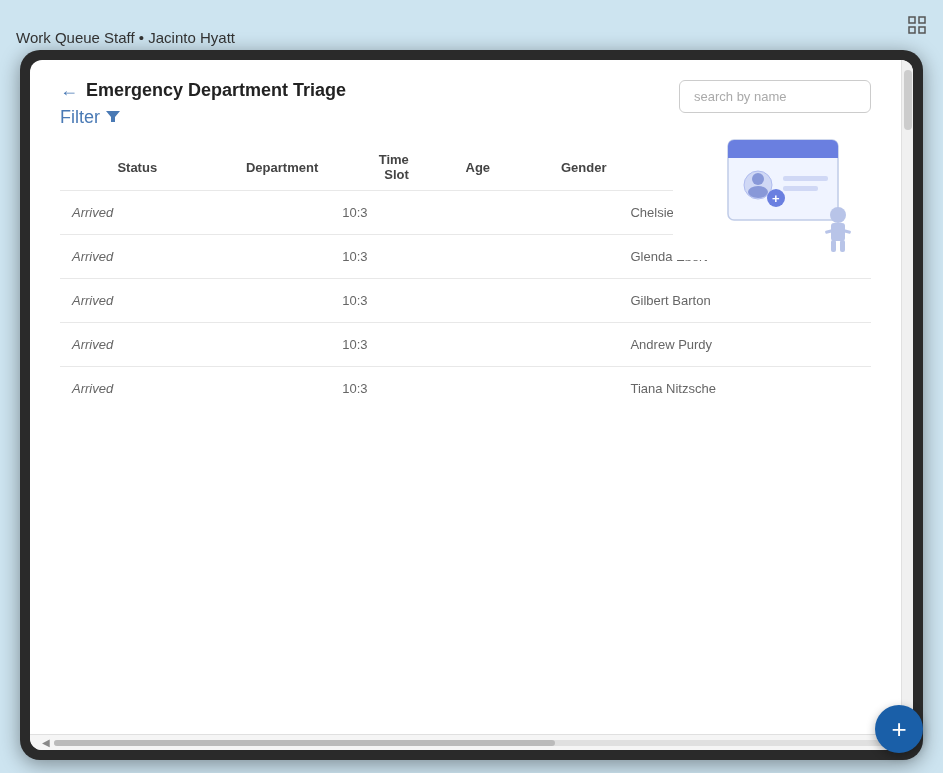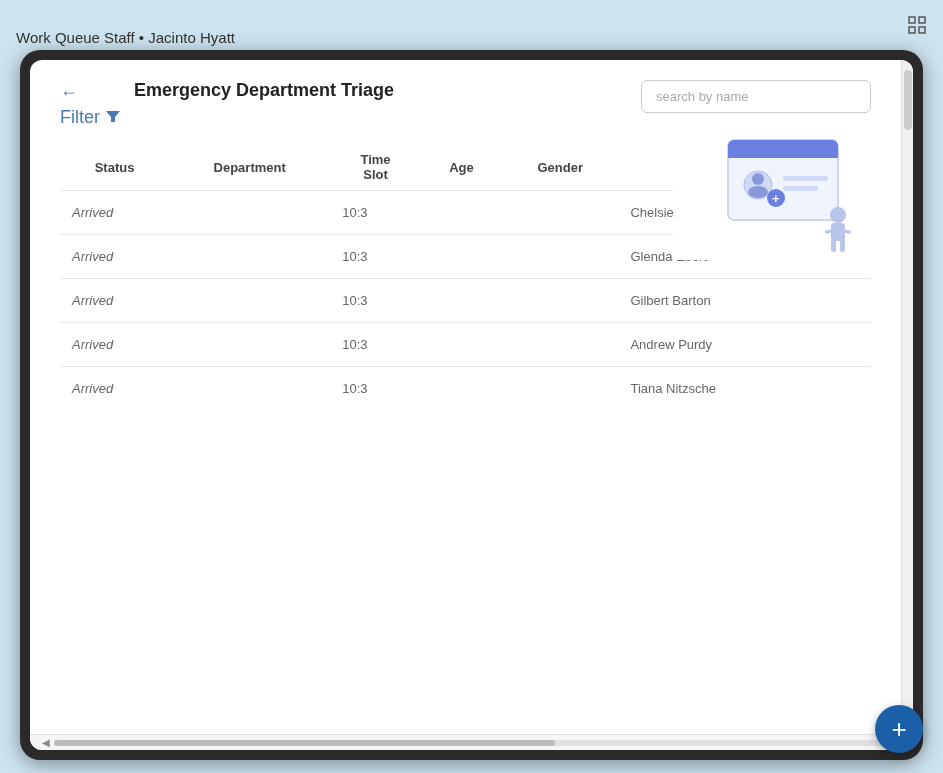--- a/index.html
+++ b/index.html
@@ -104,21 +104,20 @@
     }
     .back-arrow {
       color: #4a7ab5;
       font-size: 18px;
       cursor: pointer;
     }
     .page-title {
       font-size: 18px;
       font-weight: 600;
       color: #222;
-      margin-left: 48px;
     }
 
     .filter-row {
       display: flex;
       align-items: center;
       gap: 6px;
       margin-bottom: 16px;
     }
     .filter-label {
       font-size: 18px;
@@ -129,34 +128,34 @@
       color: #4a7ab5;
       font-size: 14px;
     }
 
     .search-box {
       border: 1px solid #ccc;
       border-radius: 6px;
       padding: 8px 14px;
       font-size: 13px;
       color: #ef4444;
-      width: 230px;
+      width: 192px;
       outline: none;
       background: #fff;
     }
     .search-box::placeholder { color: #aaa; }
 
     
     .data-table {
       width: 100%;
       border-collapse: collapse;
       min-width: 500px;
     }
     .data-table thead tr th {
-      text-align: center;
+      text-align: right;
       font-size: 13px;
       font-weight: 600;
       color: #444;
       padding: 8px 12px;
       white-space: nowrap;
     }
     .data-table tbody tr {
       border-top: 1px solid #e8e8e8;
     }
     .data-table tbody tr td {

